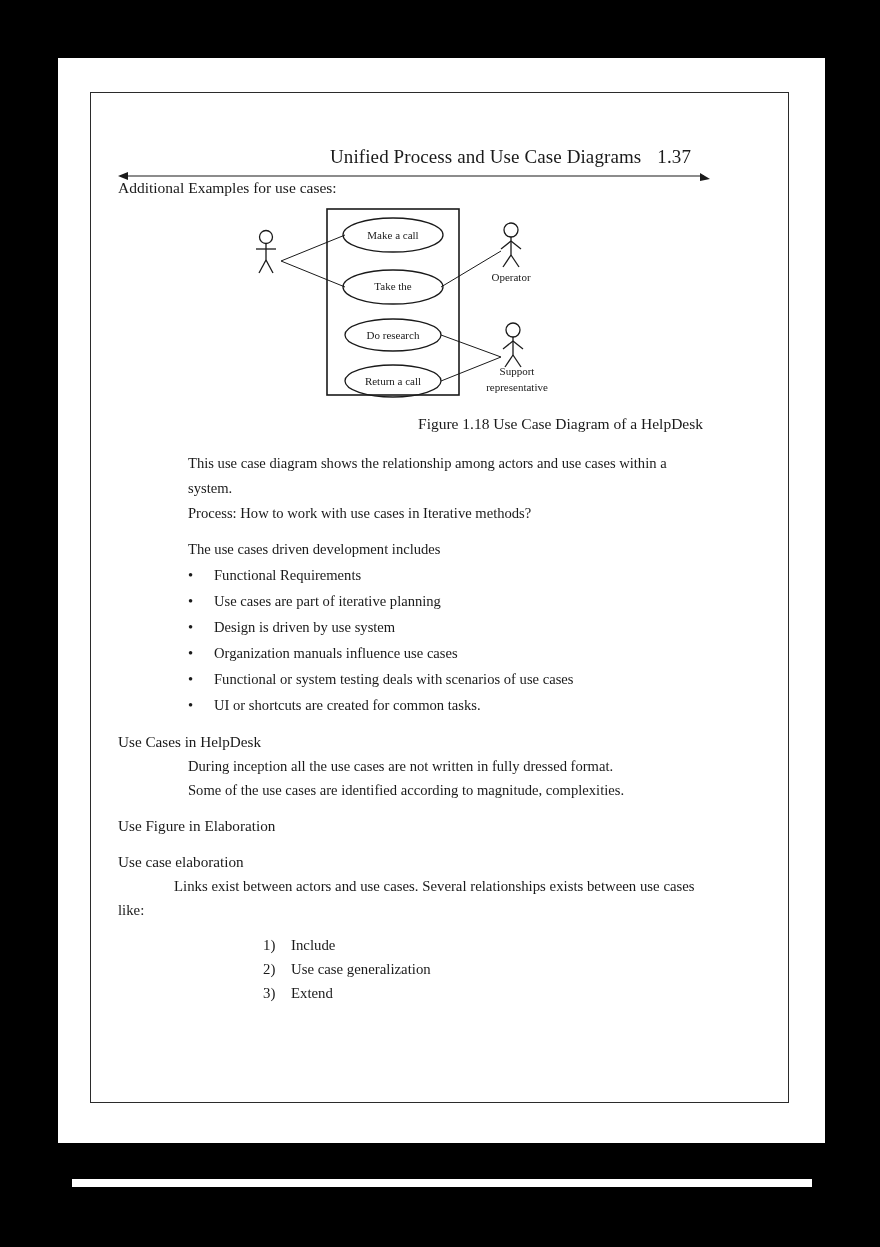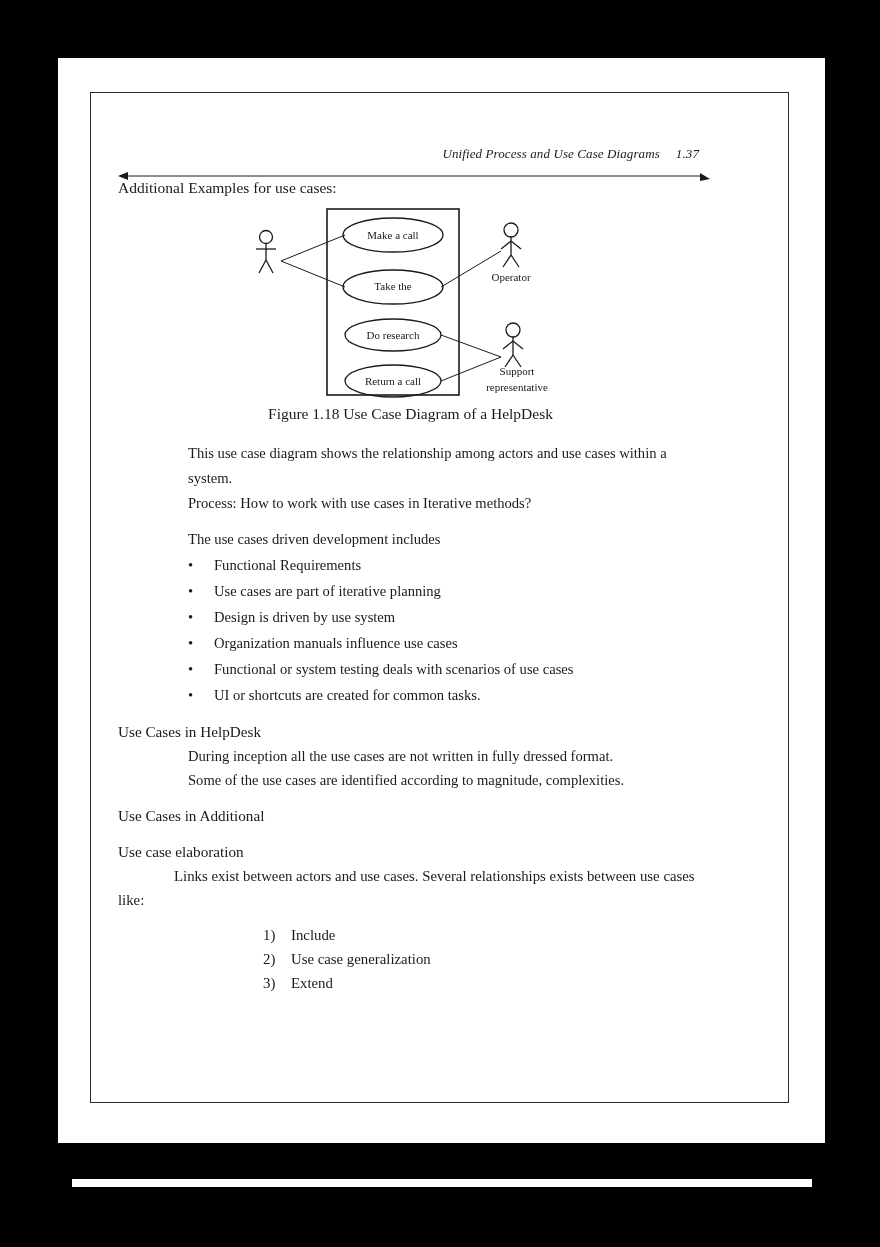--- a/index.html
+++ b/index.html
@@ -62,26 +62,25 @@
     color: #1a1a1a;
   }
 
   
   .running-head {
     position: relative;
     height: 30px;
   }
   .running-head-text {
     position: absolute;
-    right: 4px;
+    right: 12px;
     top: -2px;
-    font-size: 13px;
+    font-size: 19px;
     white-space: nowrap;
     letter-spacing: 0.1px;
-    font-style: italic;
   }
   .running-head-page {
     margin-left: 16px;
   }
   .rule-arrow {
     position: absolute;
     left: 0;
     right: -6px;
     top: 22px;
     height: 12px;
@@ -97,22 +96,23 @@
     margin-top: 8px;
     position: relative;
     height: 200px;
   }
   .figure-svg {
     position: absolute;
     left: 131px;
     top: 0;
   }
   .figure-caption {
-    text-align: center;
+    text-align: right;
     font-size: 15.5px;
+    margin-top: 10px;
   }
 
   
   .body-para {
     font-size: 14.6px;
     margin: 0;
     padding-left: 70px;
     line-height: 25px;
   }
   .body-para.tight { line-height: 24px; }
@@ -291,21 +291,21 @@
       </ul>
 
       <div class="spacer-sm"></div>
 
       <p class="section-heading">Use Cases in HelpDesk</p>
       <p class="body-para tight">During inception all the use cases are not written in fully dressed format.</p>
       <p class="body-para tight">Some of the use cases are identified according to magnitude, complexities.</p>
 
       <div class="spacer-sm"></div>
 
-      <p class="section-heading">Use Cases in Additional</p>
+      <p class="section-heading">Use Figure in Elaboration</p>
 
       <div class="spacer-sm"></div>
 
       <p class="section-heading">Use case elaboration</p>
       <p class="hang-para"><span class="indent"></span><span>Links exist between actors and use cases. Several relationships exists between use cases</span></p>
       <p class="hang-para">like:</p>
 
       <div class="spacer-sm"></div>
 
       <ol class="numbered-list">

